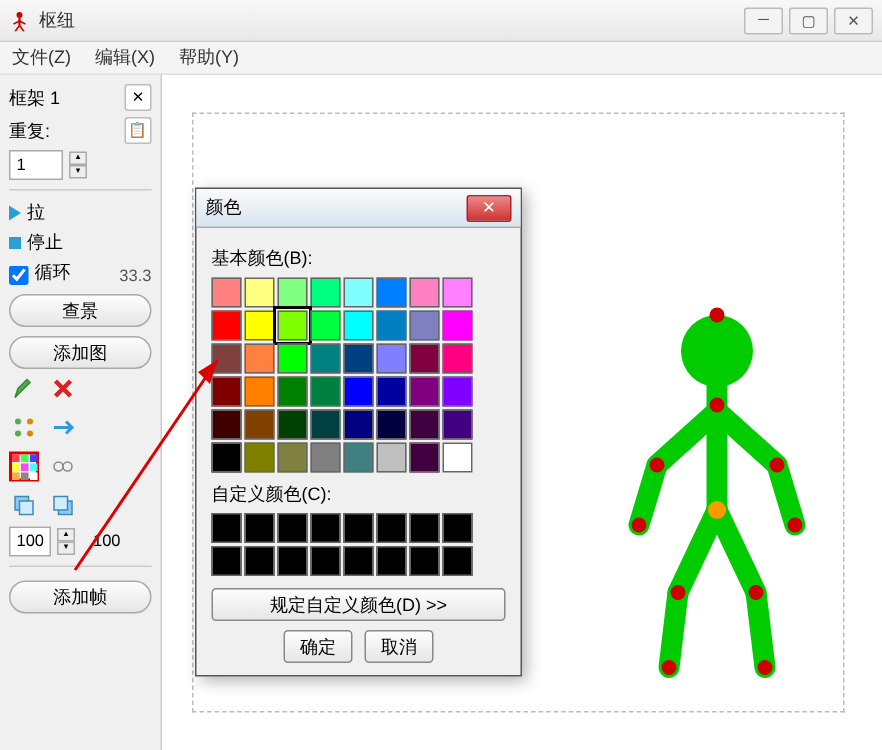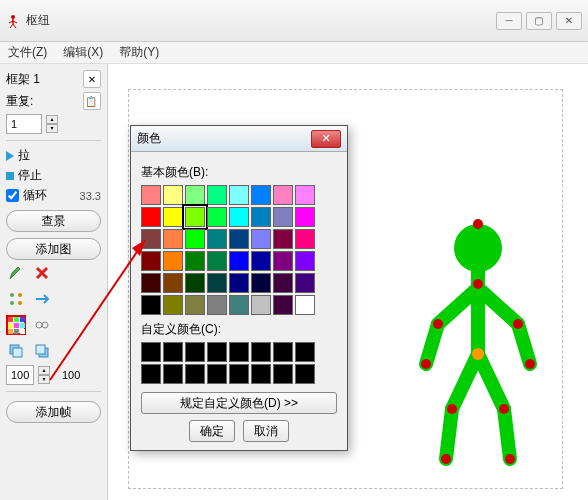--- a/index.html
+++ b/index.html
@@ -1,18 +1,18 @@
 <!DOCTYPE html>
 <html><head>
 <meta charset="utf-8">
 <style>
 * { box-sizing: border-box; margin: 0; padding: 0; font-family: "Microsoft YaHei", sans-serif; }
 body { background: #fff; width: 588px; height: 500px; position: relative; overflow: hidden; }
 
-.titlebar { height: 42px; background: linear-gradient(#f8f8f8,#e8e8e8); border-bottom: 1px solid #ccc; display: flex; align-items: center; padding: 0 6px; }
+.titlebar { height: 28px; background: linear-gradient(#f8f8f8,#e8e8e8); border-bottom: 1px solid #ccc; display: flex; align-items: center; padding: 0 6px; }
 .titlebar .appicon { width: 14px; height: 14px; margin-right: 6px; }
 .titlebar .title { font-size: 12px; color: #333; flex: 1; }
 .winbtns { display: flex; gap: 4px; }
 .winbtn { width: 26px; height: 18px; border: 1px solid #bbb; border-radius: 2px; background: #f4f4f4; display: flex; align-items: center; justify-content: center; font-size: 10px; color: #555; }
 
 .menubar { height: 22px; background: #f4f4f4; border-bottom: 1px solid #ddd; display: flex; align-items: center; padding: 0 8px; gap: 16px; font-size: 12px; color: #333; }
 
 .workspace { display: flex; height: 450px; }
 .sidebar { width: 108px; background: #f0f0f0; border-right: 1px solid #ccc; padding: 6px; }
 .canvas-area { flex: 1; background: #fff; position: relative; }
@@ -25,21 +25,21 @@
 .numinput { width: 36px; height: 20px; border: 1px solid #aaa; font-size: 11px; padding: 0 4px; }
 .spinner { width: 12px; display: flex; flex-direction: column; }
 .spinner div { height: 9px; border: 1px solid #aaa; background: #eee; font-size: 6px; line-height: 6px; text-align: center; }
 
 .sep { border-top: 1px solid #ccc; margin: 6px 0; }
 
 .playbtn, .stopbtn { display: flex; align-items: center; gap: 4px; font-size: 12px; margin: 3px 0; cursor: pointer; }
 .tri-play { width: 0; height: 0; border-left: 8px solid #2a9fd6; border-top: 5px solid transparent; border-bottom: 5px solid transparent; }
 .sq-stop { width: 8px; height: 8px; background: #2a9fd6; }
 
-.cb { display: flex; align-items: center; gap: 4px; font-size: 12px; margin: 3px 0; }
+.cb { display: flex; align-items: flex-end; gap: 4px; font-size: 12px; margin: 3px 0; }
 .cb input { width: 13px; height: 13px; }
 .smallval { font-size: 11px; color: #555; margin-left: auto; }
 
 .btn { width: 100%; height: 22px; border: 1px solid #aaa; background: linear-gradient(#fdfdfd,#e6e6e6); border-radius: 11px; font-size: 12px; margin: 3px 0; cursor: pointer; }
 
 .section-label { font-size: 12px; margin: 6px 0 4px; }
 .icon-grid { display: grid; grid-template-columns: repeat(2, 20px); gap: 6px; margin-bottom: 4px; }
 .icon-cell { width: 20px; height: 20px; display: flex; align-items: center; justify-content: center; border: 1px solid transparent; }
 .icon-cell.sel { border: 2px solid #d00; }
 

